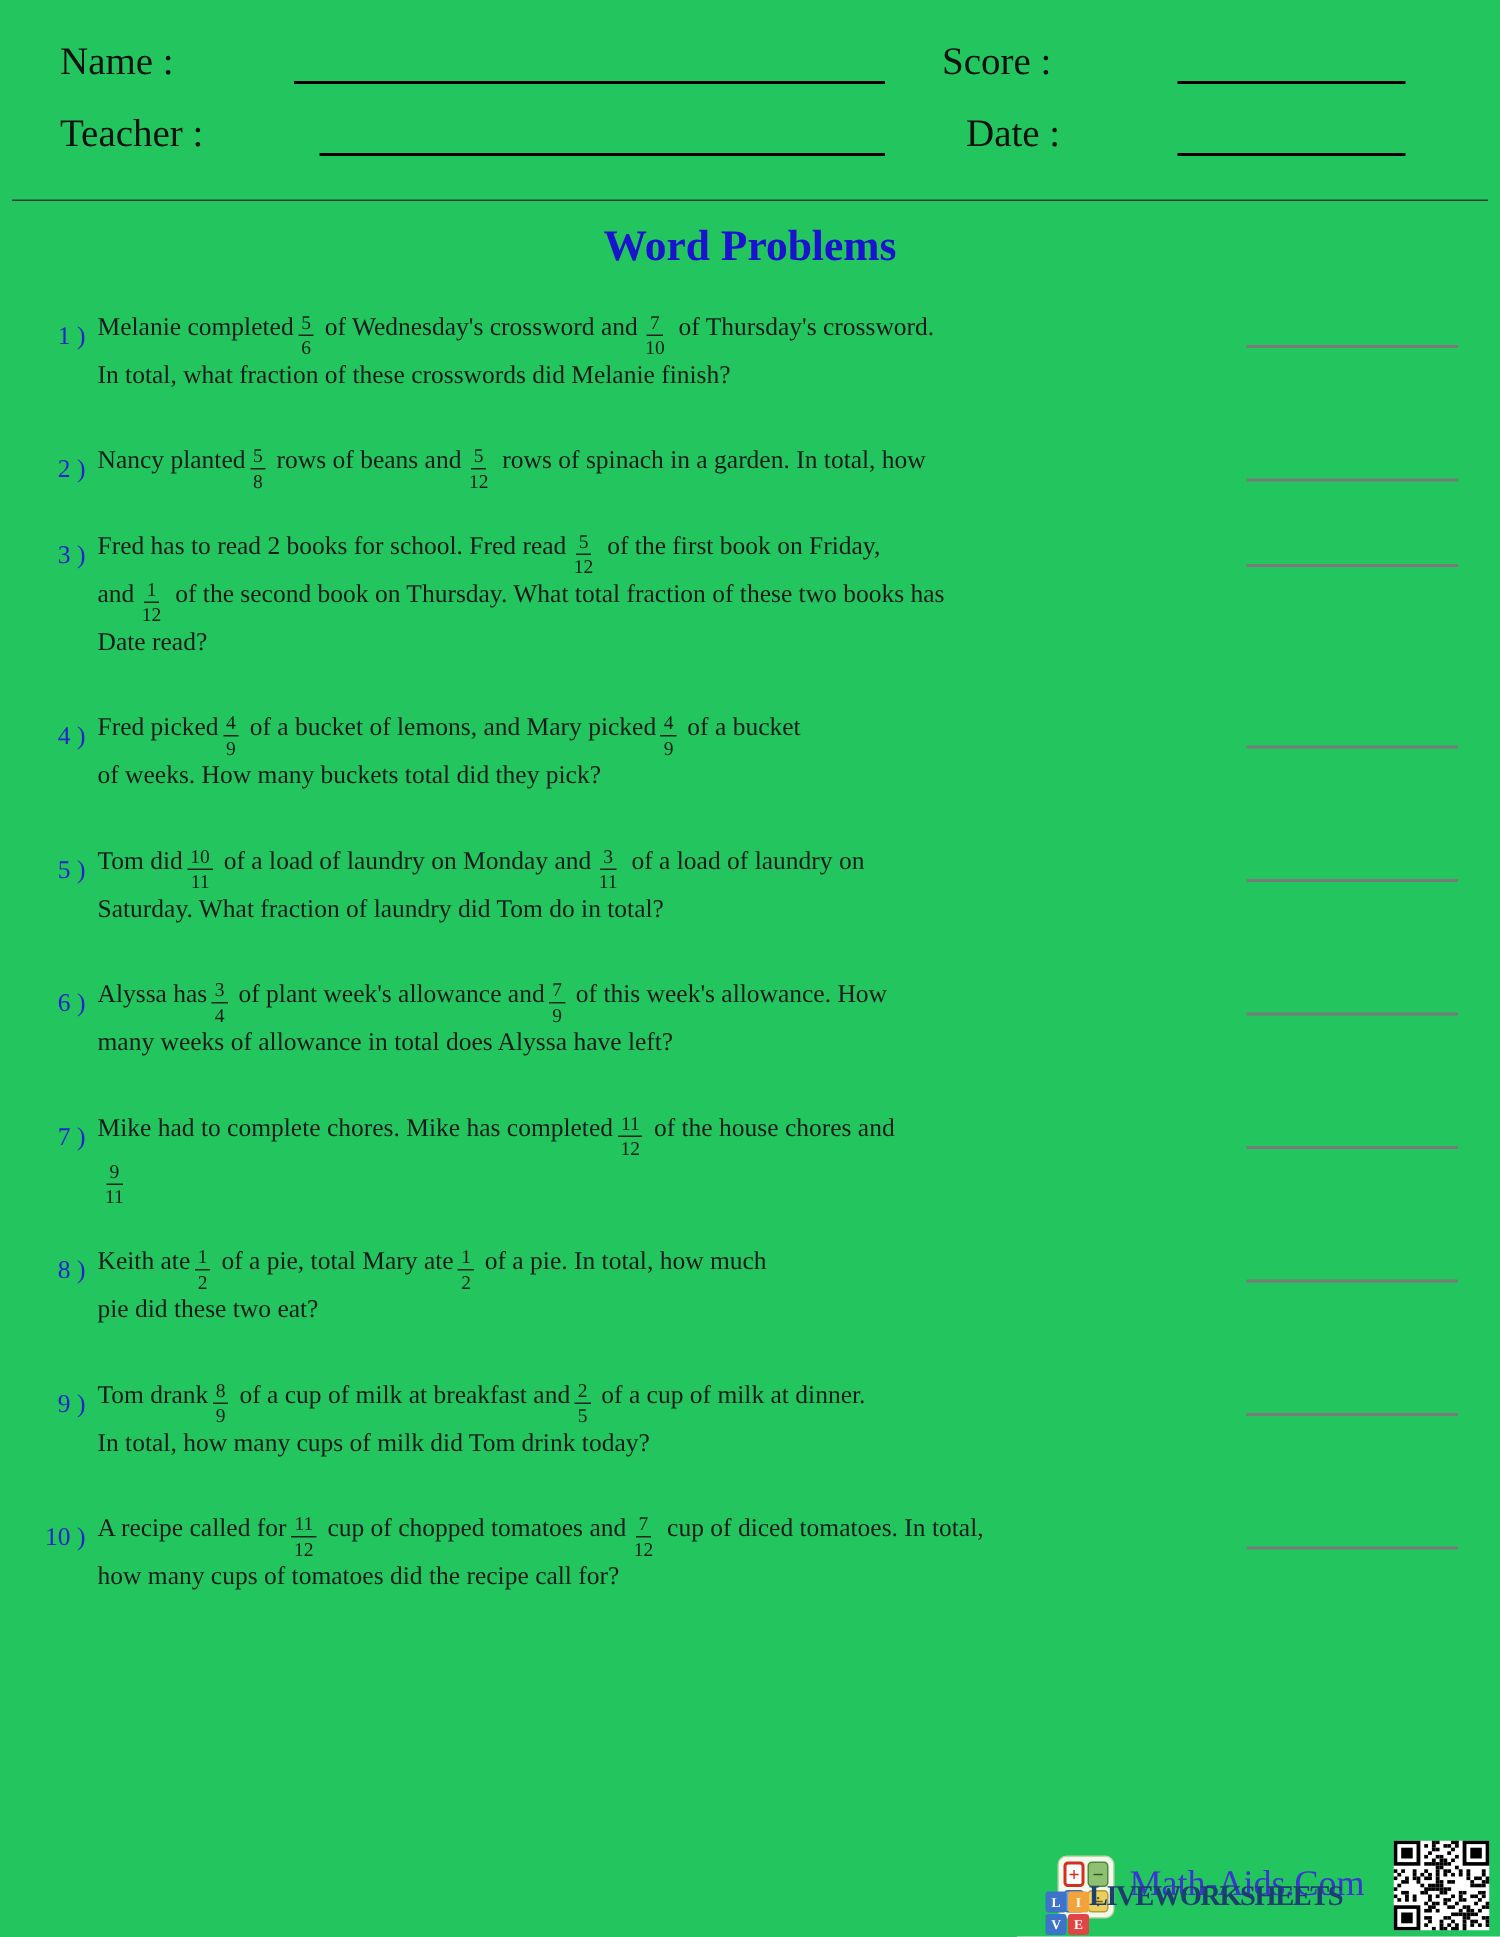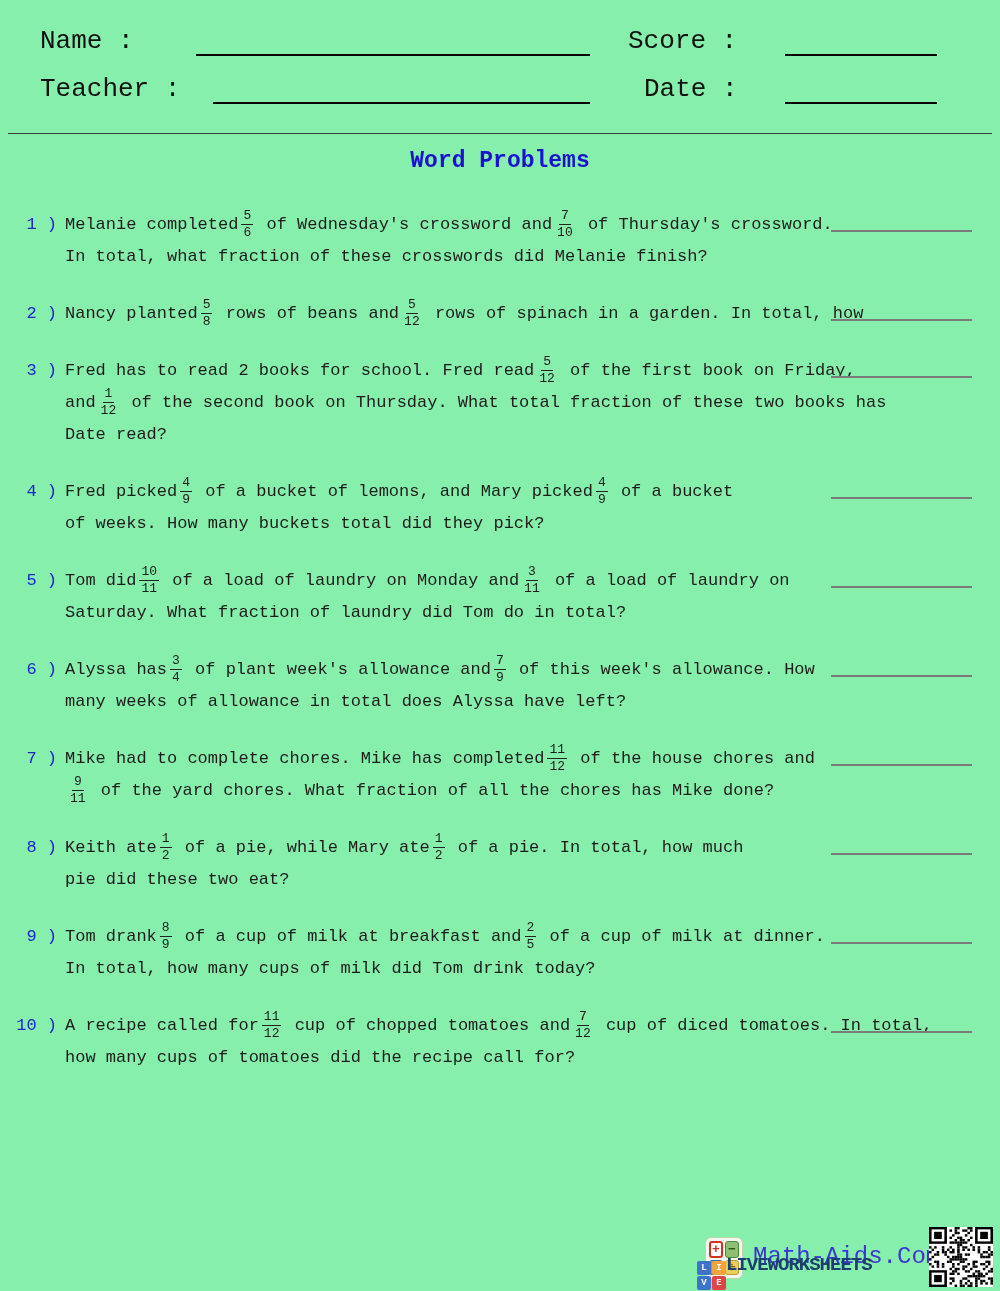--- a/index.html
+++ b/index.html
@@ -1,56 +1,56 @@
 <!DOCTYPE html>
 <html><head>
 <meta charset="utf-8">
 <style>
   * { margin:0; padding:0; box-sizing:border-box; }
   html,body { background:#e8e8e8; }
   .page {
     position:relative;
     width:1000px; height:1291px;
     margin:0 auto;
-    background:#86efac;
-    font-family:Liberation Mono, monospace;
+    background:#22c55e;
+    font-family:Liberation Serif, serif;
     color:#1c1c1c;
     overflow:hidden;
   }
 
   
   .hdr-label { position:absolute; font-size:26px; color:#111; }
   .hdr-line  { position:absolute; border-top:2px solid #000; height:0; }
   #name-label    { left:40px;  top:26px; }
   #teacher-label { left:40px;  top:74px; }
   #score-label   { left:628px; top:26px; }
   #date-label    { left:628px; top:74px;margin-left:16px; }
   #name-line    { left:196px; top:54px;  width:394px; }
   #teacher-line { left:213px; top:102px; width:377px; }
   #score-line   { left:785px; top:54px;  width:152px; }
   #date-line    { left:785px; top:102px; width:152px; }
 
   .separator { position:absolute; left:8px; right:8px; top:133px; border-top:1px solid #3a3a3a; }
 
   .title {
     position:absolute; top:148px; left:0; width:100%;
-    text-align:center; font-size:23px; font-weight:bold;
+    text-align:center; font-size:29px; font-weight:bold;
     color:#1a12cf;
   }
 
   
   .problems { position:absolute; top:208px; left:0; width:1000px; }
   .problem  { position:relative; display:flex; margin-bottom:25px; }
   .num {
     width:57px; height:32px; flex:0 0 57px;
     display:flex; align-items:center; justify-content:flex-end;
     font-size:17px; color:#2323cc; white-space:pre;
   }
   .ptext { padding-left:8px; width:760px; }
-  .line  { height:32px; display:flex; align-items:center; }
+  .line  { height:32px; display:flex; align-items:flex-start; }
   .line .t { white-space:pre; font-size:17px; color:#1c1c1c; }
   .frac {
     display:inline-flex; flex-direction:column; align-items:center;
     margin:0 3px; line-height:1.05; font-size:13px; color:#1c1c1c;
   }
   .frac .fn { padding:0 2px 1px 2px; border-bottom:1px solid #222; }
   .frac .fd { padding:1px 2px 0 2px; }
   .answer-blank {
     position:absolute; left:831px; top:22px; width:141px; height:0;
     border-top:2px solid #7a7a7a;
@@ -258,35 +258,34 @@
               <span class="fn">11</span>
               <span class="fd">12</span>
             </span>
             <span class="t"> of the house chores and</span>
           </div>
           <div class="line">
             <span class="frac">
               <span class="fn">9</span>
               <span class="fd">11</span>
             </span>
-            <span class="t"> of the yard chores. What fraction of all the chores has Mike done?</span>
           </div>
         </div>
         <div class="answer-blank"></div>
       </div>
       <div class="problem">
         <div class="num">8 )</div>
         <div class="ptext">
           <div class="line">
             <span class="t">Keith ate</span>
             <span class="frac">
               <span class="fn">1</span>
               <span class="fd">2</span>
             </span>
-            <span class="t"> of a pie, while Mary ate</span>
+            <span class="t"> of a pie, total Mary ate</span>
             <span class="frac">
               <span class="fn">1</span>
               <span class="fd">2</span>
             </span>
             <span class="t"> of a pie. In total, how much</span>
           </div>
           <div class="line">
             <span class="t">pie did these two eat?</span>
           </div>
         </div>

